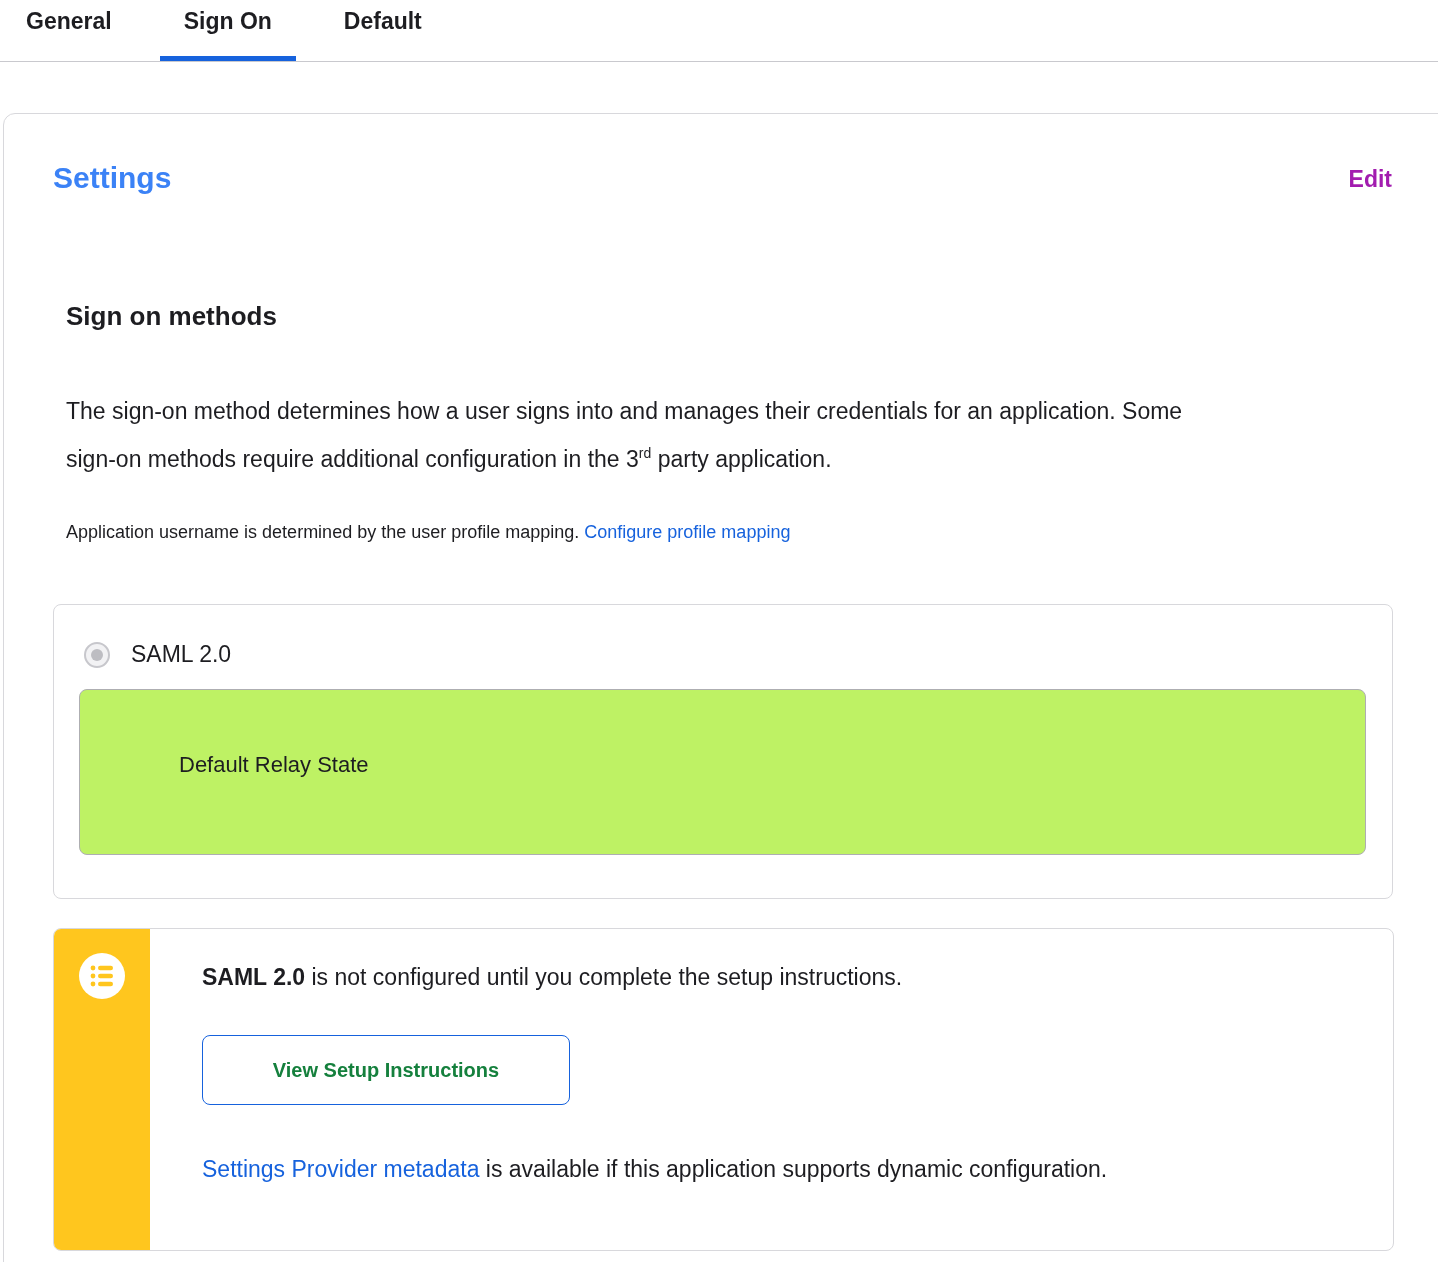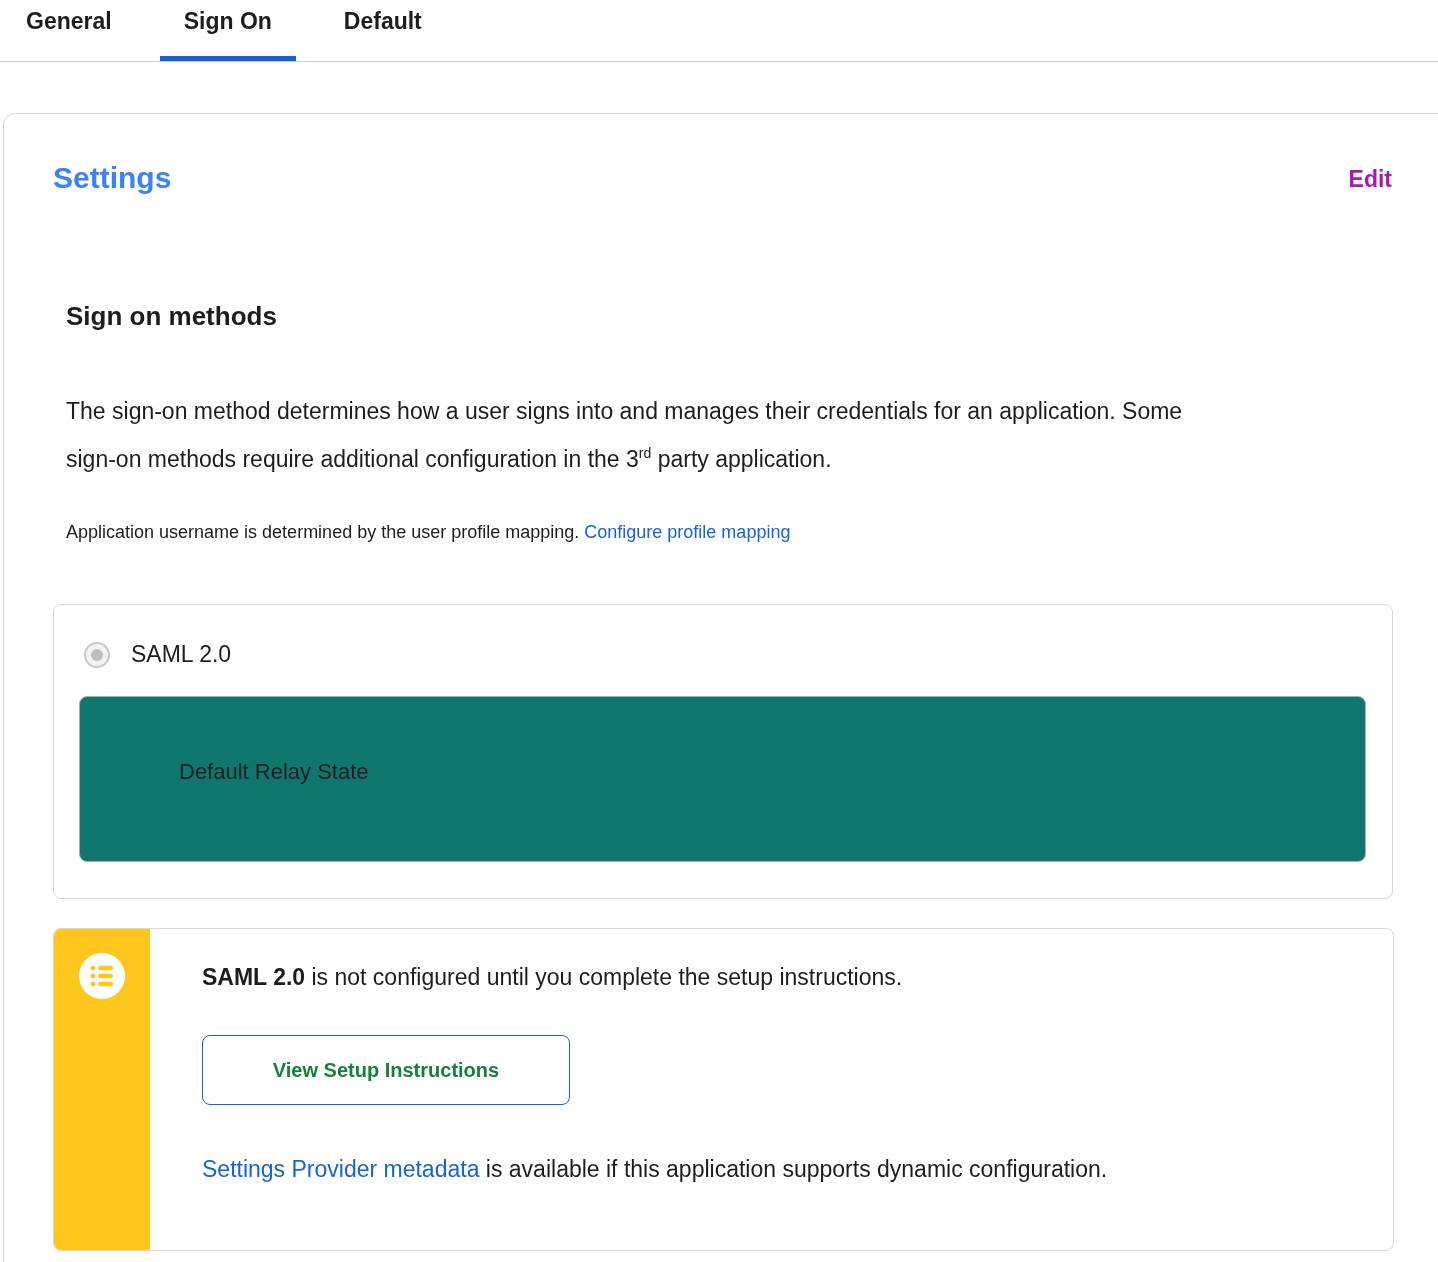--- a/index.html
+++ b/index.html
@@ -64,23 +64,23 @@
     width: 26px; height: 26px; border-radius: 50%;
     border: 2px solid #c7c7cc; background: #f2f2f4;
     position: relative; flex: 0 0 auto; cursor: pointer;
   }
   .radio::after {
     content: ""; position: absolute; left: 50%; top: 50%;
     width: 12px; height: 12px; margin: -6px 0 0 -6px;
     border-radius: 50%; background: #bdbdc2;
   }
   .relay-box {
-    margin: 28px 0 0 25px; width: 1287px; height: 166px;
+    margin: 21px 0 0 25px; width: 1287px; height: 166px;
     border: 1px solid #aeaeb2; border-radius: 8px;
-    padding: 62px 0 0 99px; font-size: 22px; background: #0f766e;
+    padding: 62px 0 0 99px; font-size: 22px; background: #bef264;
   }
 
   
   .callout {
     margin-top: 29px; width: 1341px; height: 323px;
     border: 1px solid #d8d8dc; border-radius: 8px;
     background: #fff; display: flex; overflow: hidden;
   }
   .callout-strip { width: 96px; flex: 0 0 auto; background: #ffc61e; display: flex; justify-content: center; }
   .list-icon { margin-top: 24px; width: 46px; height: 46px; display: block; }

